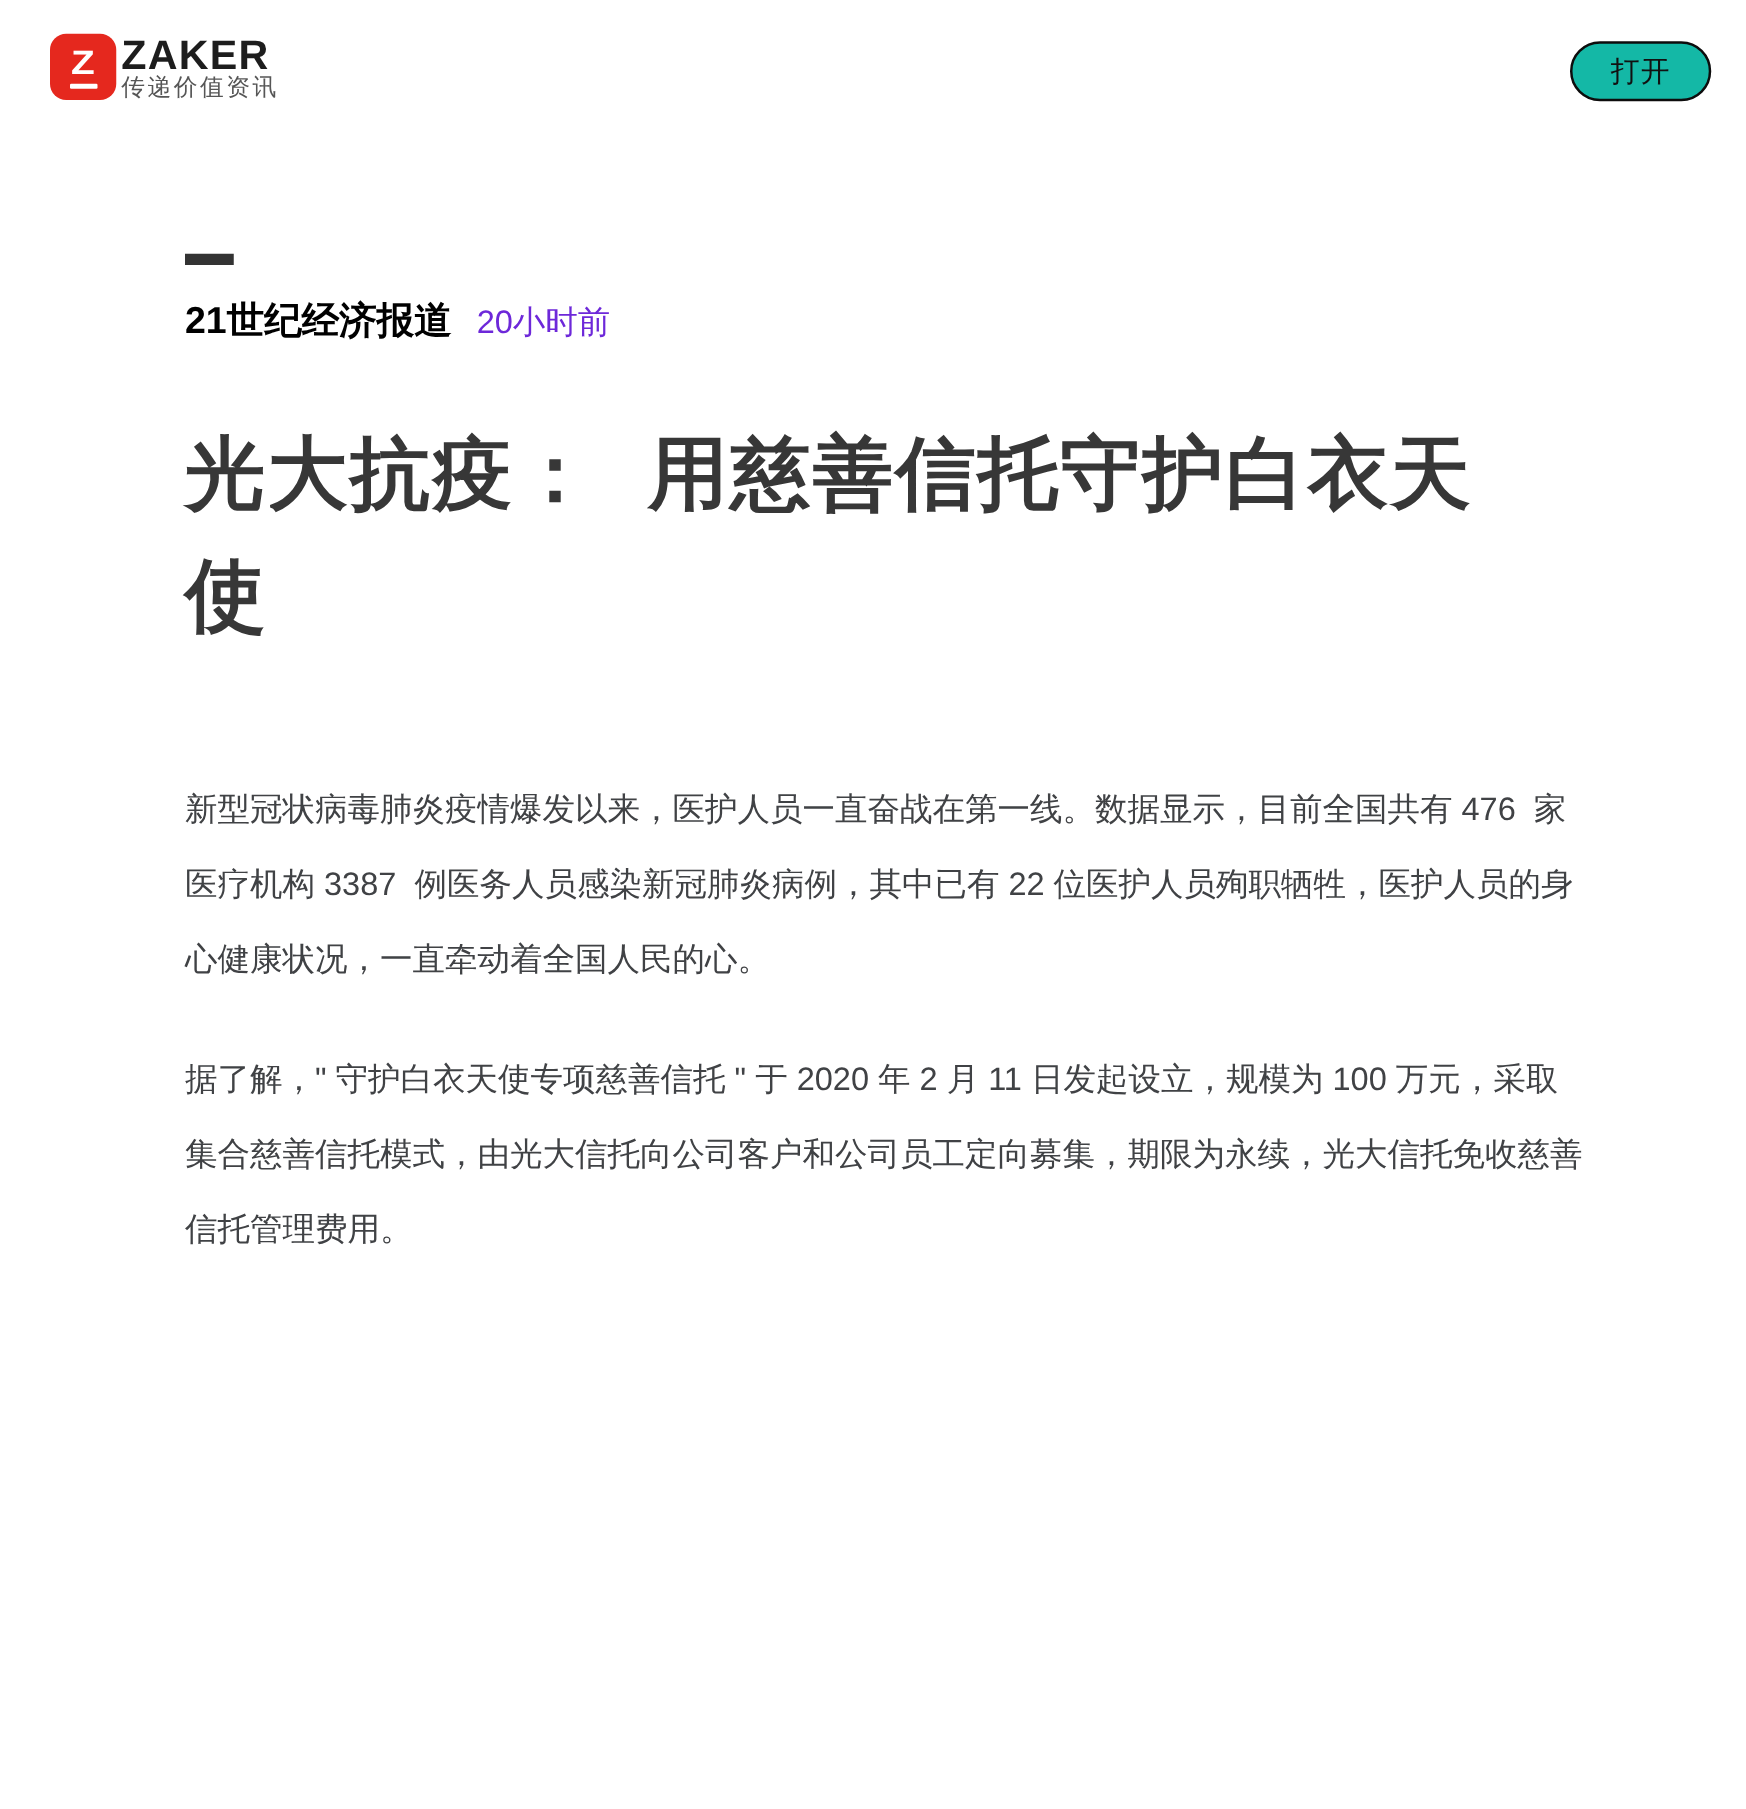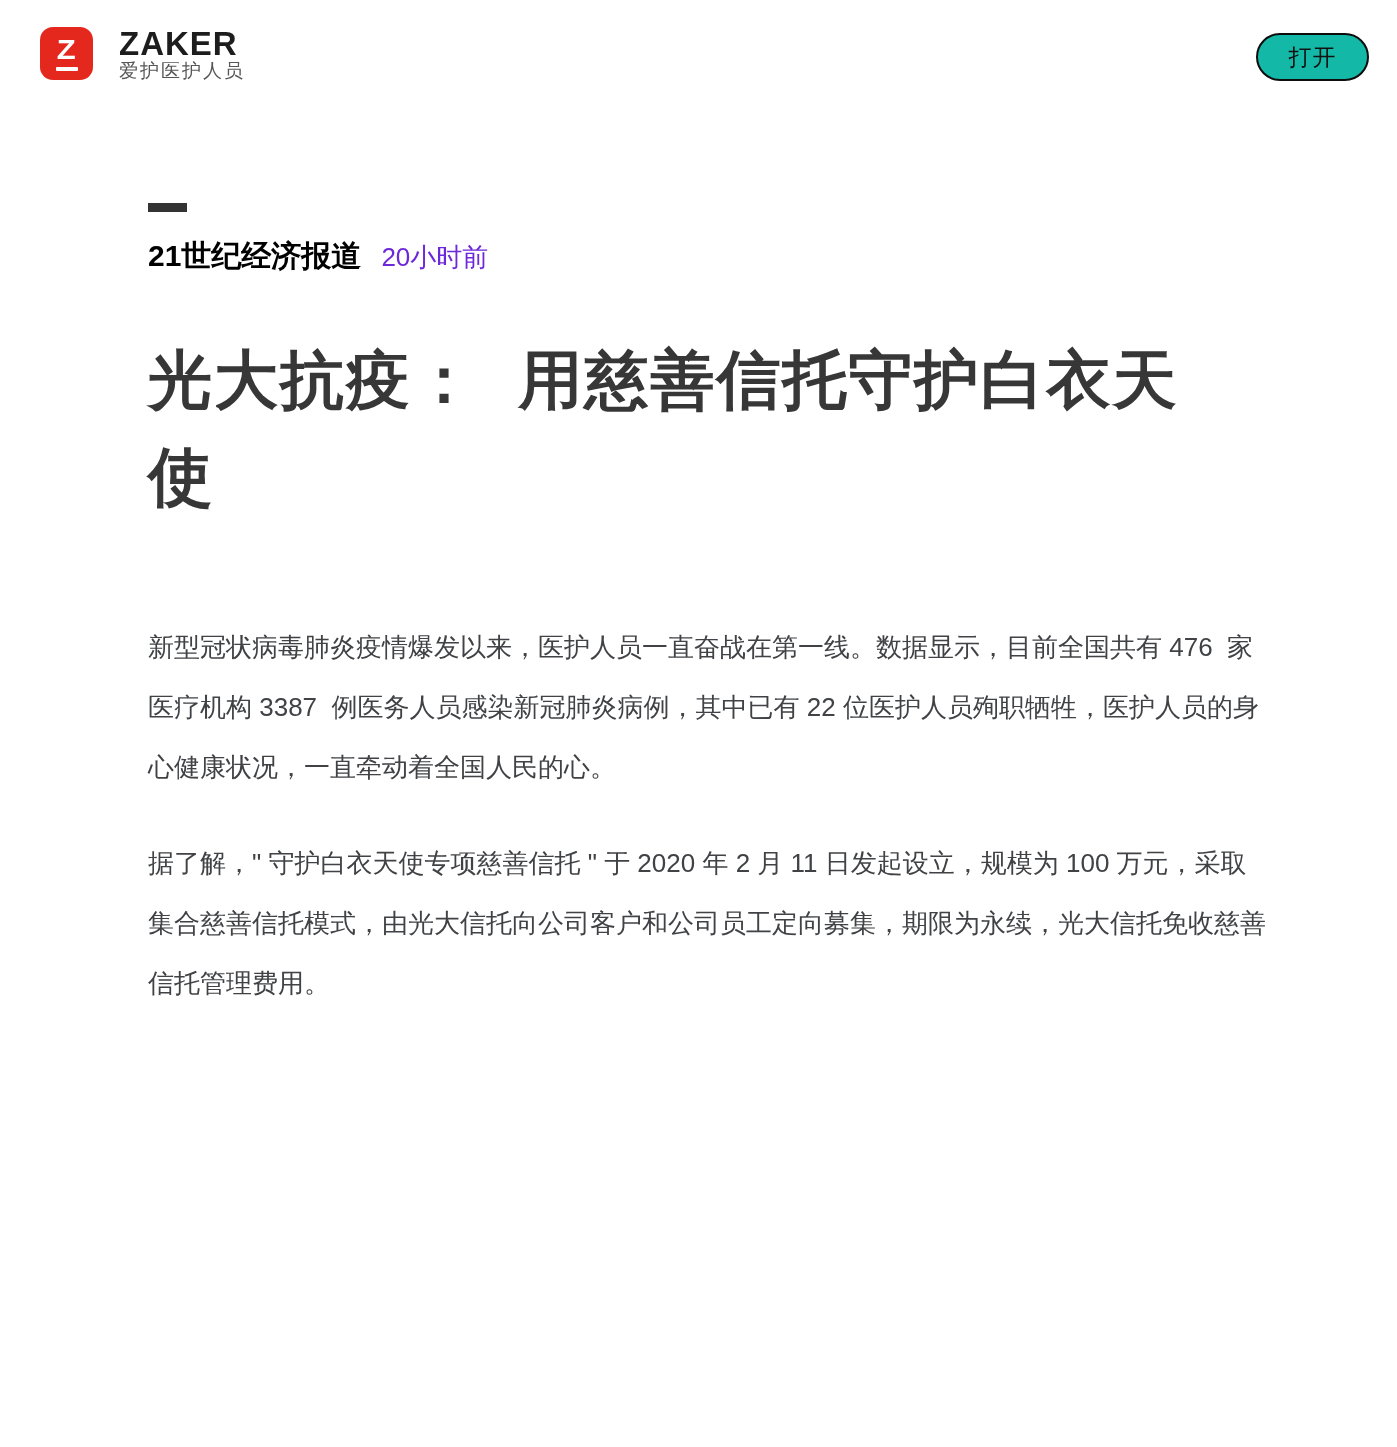--- a/index.html
+++ b/index.html
@@ -44,21 +44,21 @@
     transform: scaleX(1.15);
   }
   .logo-underline {
     width: 22px;
     height: 4px;
     background: #ffffff;
     margin-top: 3px;
     border-radius: 1px;
   }
   .brand-stack {
-    margin-left: 26px;
+    margin-left: 4px;
     display: flex;
     flex-direction: column;
     justify-content: space-between;
     height: 55px;
     padding: 1px 0;
   }
   .brand-name {
     font-size: 33px;
     font-weight: 800;
     color: #1d1d1d;
@@ -141,21 +141,21 @@
 <body>
 
 <div class="header">
   <div class="logo-wrap">
     <div class="logo-box" style="background:#e5281e;">
       <span class="logo-z">Z</span>
       <span class="logo-underline"></span>
     </div>
     <div class="brand-stack">
       <span class="brand-name">ZAKER</span>
-      <span class="brand-tagline">爱护医护人员</span>
+      <span class="brand-tagline">传递价值资讯</span>
     </div>
   </div>
   <button class="open-btn">打开</button>
 </div>
 
 <div class="article">
   <div class="dash"></div>
 
   <div class="source-row">
     <span class="source-name">21世纪经济报道</span>

